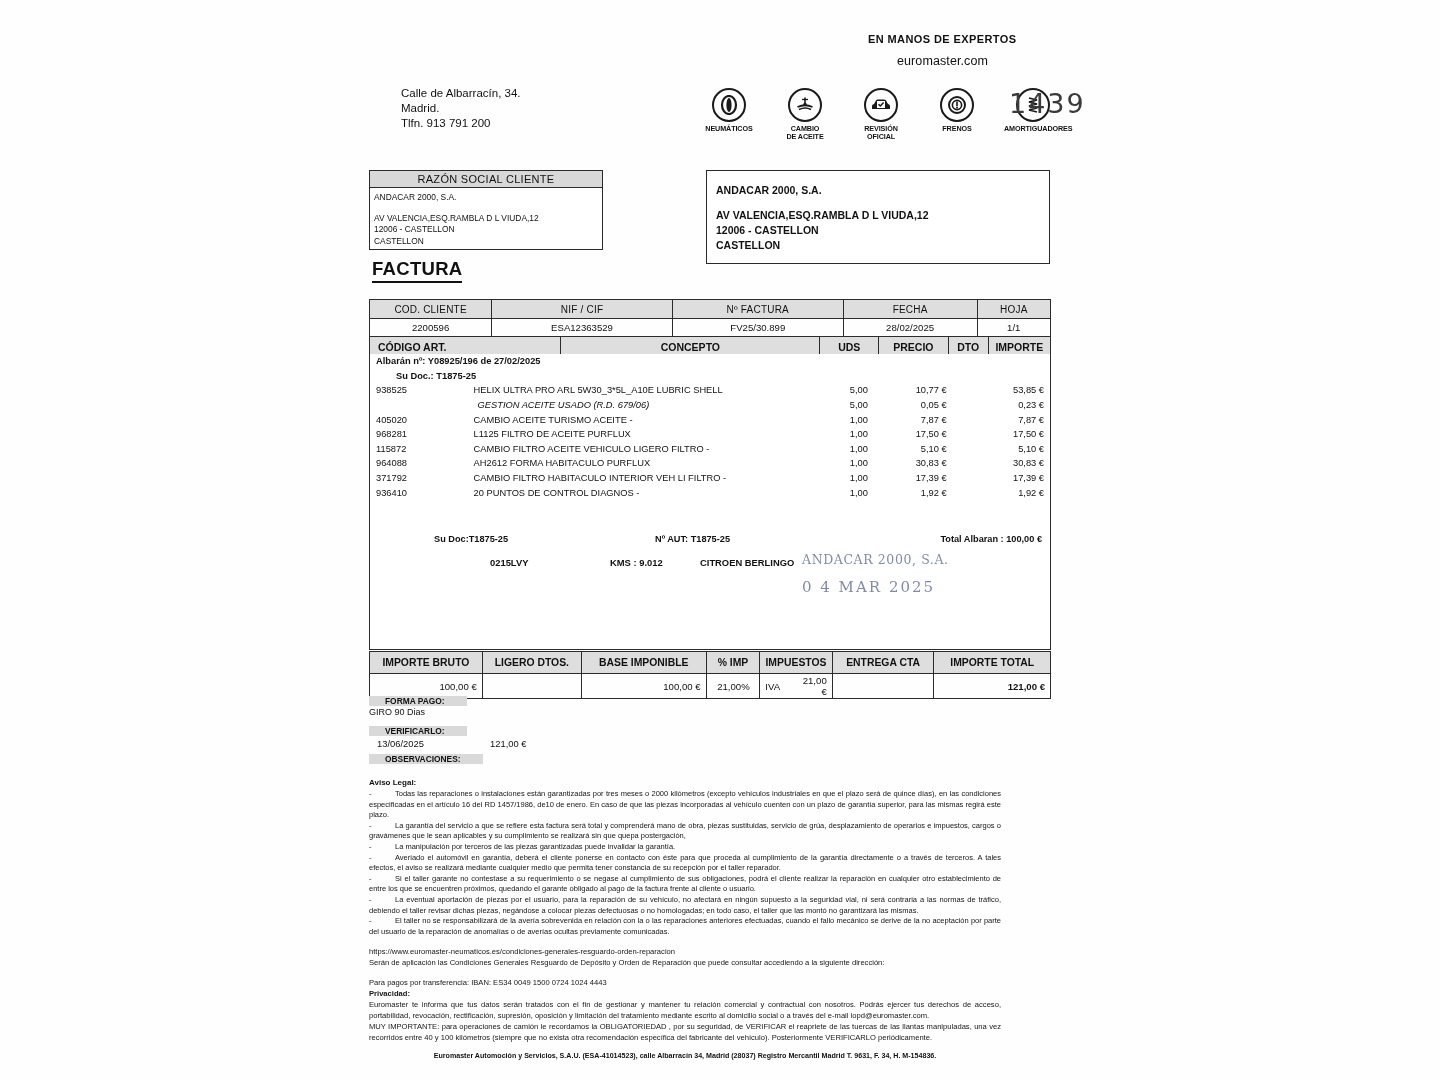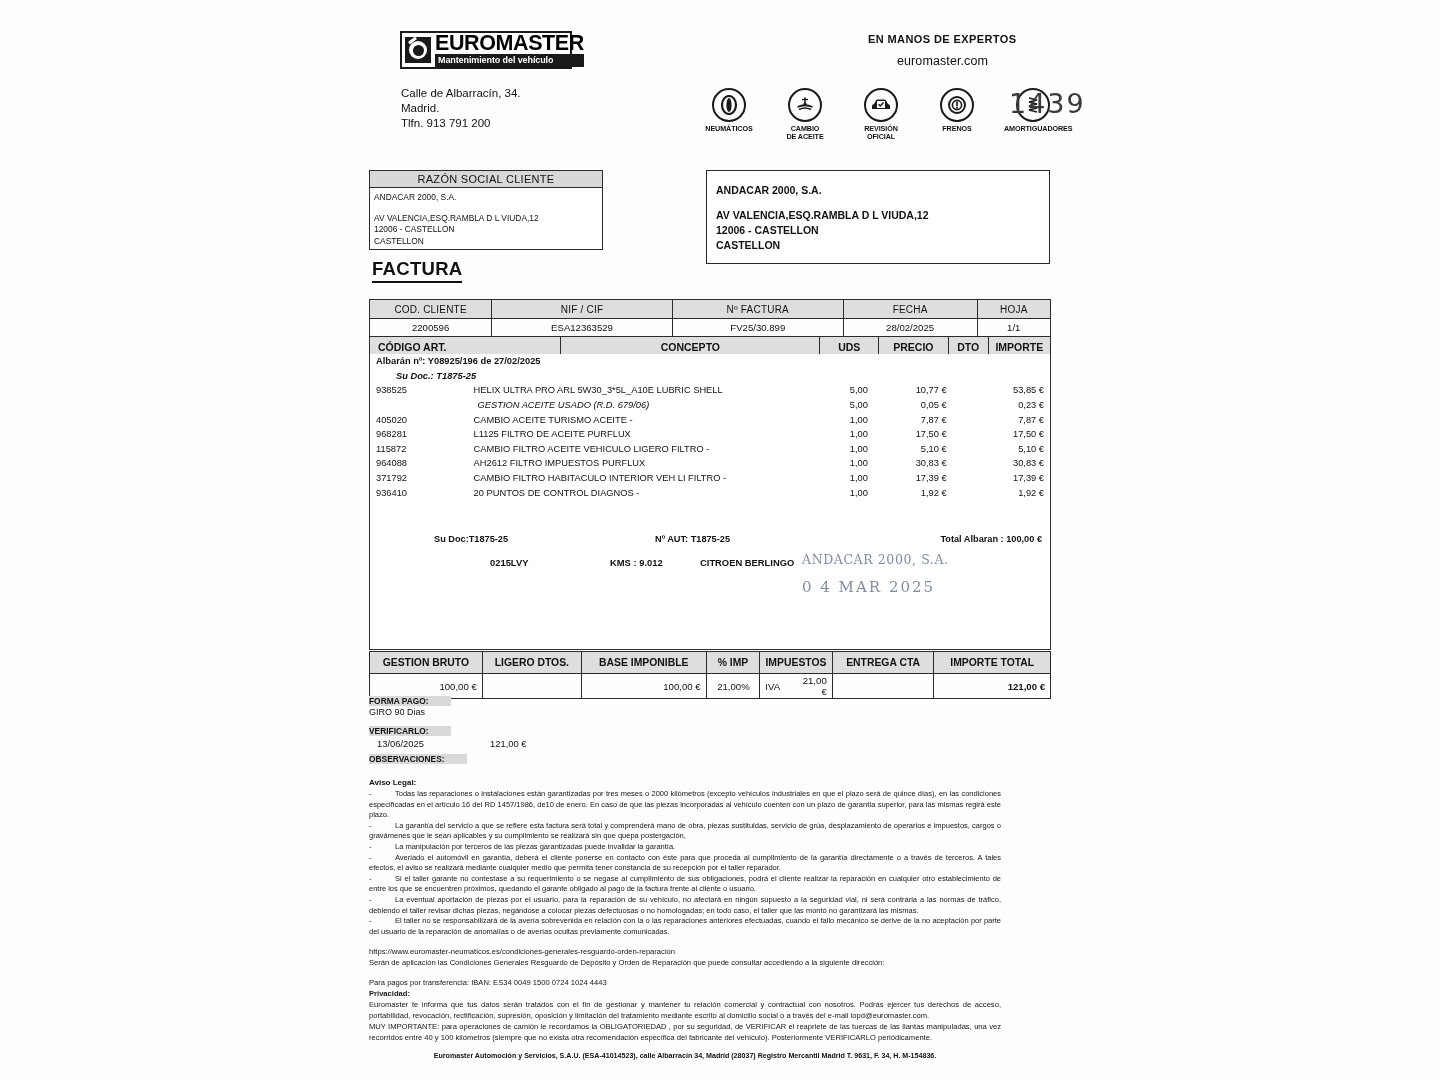--- a/index.html
+++ b/index.html
@@ -183,21 +183,21 @@
   }
   #lines-body table { width: 100%; border-collapse: collapse; }
   #lines-body td { font-size: 9.3px; color: #111; padding: 0; height: 14.6px; vertical-align: middle; }
   .c-cod { width: 86px; padding-left: 6px !important; }
   .c-con { width: 372px; }
   .c-uds { width: 58px; text-align: right; padding-right: 16px !important; }
   .c-pre { width: 68px; text-align: right; padding-right: 8px !important; }
   .c-dto { width: 38px; }
   .c-imp { width: 60px; text-align: right; padding-right: 6px !important; }
   .alb { font-size: 9.2px; font-weight: 700; padding-left: 6px !important; }
-  .sudoc { font-size: 9.2px; font-weight: 700; padding-left: 26px !important; font-style: italic; }
+  .sudoc { font-size: 9.2px; font-weight: 700; padding-left: 26px !important; }
 
   #totalrow {
     position: absolute; left: 0; top: 180px; width: 100%;
     font-size: 9.2px; font-weight: 700; color: #111;
   }
   #vehrow {
     position: absolute; left: 0; top: 203px; width: 100%;
     font-size: 9.4px; font-weight: 700; color: #111;
   }
   #stamp {
@@ -214,21 +214,21 @@
   #totals th {
     background: #dedede; font-size: 10.4px; font-weight: 700;
     height: 19px; color: #111;
   }
   #totals td { height: 17px; font-size: 9.6px; text-align: right; padding-right: 5px; color: #111; }
   #totals td.lefty { text-align: left; padding-left: 5px; }
 
   
   .pay-lbl {
     font-size: 8.4px; font-weight: 700; color: #111;
-    background: #d9d9d9; display: inline-block; padding: 0 22px 0 0;
+    background: #d9d9d9; display: inline-block; padding: 0 22px 0 16px;
   }
   #forma-lbl { left: 369px; top: 696px; }
   #forma-val { left: 369px; top: 707px; font-size: 9px; color: #111; }
   #venc-lbl  { left: 369px; top: 726px; }
   #venc-date { left: 377px; top: 738px; font-size: 9.4px; color: #111; }
   #venc-amt  { left: 490px; top: 738px; font-size: 9.4px; color: #111; }
   #obs-lbl   { left: 369px; top: 754px; }
 
   
   #legal { left: 369px; top: 778px; width: 632px; }
@@ -247,31 +247,20 @@
     margin-top: 9px; color: #111;
   }
 </style>
 </head>
 <body>
 
 <div id="page">
   <div id="scanbg"></div>
   <div id="sheet">
 
-    <div class="abs" id="logo-box">
-      <div id="logo-mark">
-        <div class="ring"></div>
-          <div class="ring2"></div>
-          <div class="slash"></div>
-      </div>
-      <div id="logo-text">
-        <div id="logo-word">EUROMASTER</div>
-        <div id="logo-sub">Mantenimiento del vehículo</div>
-      </div>
-    </div>
 
     <div class="abs" id="addr">
       <div>Calle de Albarracín, 34.</div>
       <div>Madrid.</div>
     </div>
     <div class="abs" id="phone">Tlfn. 913 791 200</div>
 
     <div class="abs" id="slogan">EN MANOS DE EXPERTOS</div>
     <div class="abs" id="website">euromaster.com</div>
 
@@ -430,21 +419,21 @@
             <tr>
               <td class="c-cod">115872</td>
               <td class="c-con" style="padding-left:18px;">CAMBIO FILTRO ACEITE VEHICULO LIGERO FILTRO -</td>
               <td class="c-uds">1,00</td>
               <td class="c-pre">5,10 €</td>
               <td class="c-dto"></td>
               <td class="c-imp">5,10 €</td>
             </tr>
             <tr>
               <td class="c-cod">964088</td>
-              <td class="c-con" style="padding-left:18px;">AH2612 FILTRO IMPUESTOS PURFLUX</td>
+              <td class="c-con" style="padding-left:18px;">AH2612 FORMA HABITACULO PURFLUX</td>
               <td class="c-uds">1,00</td>
               <td class="c-pre">30,83 €</td>
               <td class="c-dto"></td>
               <td class="c-imp">30,83 €</td>
             </tr>
             <tr>
               <td class="c-cod">371792</td>
               <td class="c-con" style="padding-left:18px;">CAMBIO FILTRO HABITACULO INTERIOR VEH LI FILTRO -</td>
               <td class="c-uds">1,00</td>
               <td class="c-pre">17,39 €</td>
@@ -477,21 +466,21 @@
       <div id="stamp">
         <div class="s1">ANDACAR 2000, S.A.</div>
         <div class="s2">0 4 MAR 2025</div>
       </div>
     </div>
 
     <div class="abs grid" id="totals">
       <table class="grid">
         <tbody>
             <tr>
-          <th style="width:114px">GESTION BRUTO</th>
+          <th style="width:114px">IMPORTE BRUTO</th>
           <th style="width:100px">LIGERO DTOS.</th>
           <th style="width:126px">BASE IMPONIBLE</th>
           <th style="width:52px">% IMP</th>
           <th style="width:98px" colspan="2">IMPUESTOS</th>
           <th style="width:102px">ENTREGA CTA</th>
           <th style="width:118px">IMPORTE TOTAL</th>
         </tr>
         <tr>
           <td>100,00 €</td>
           <td></td>

